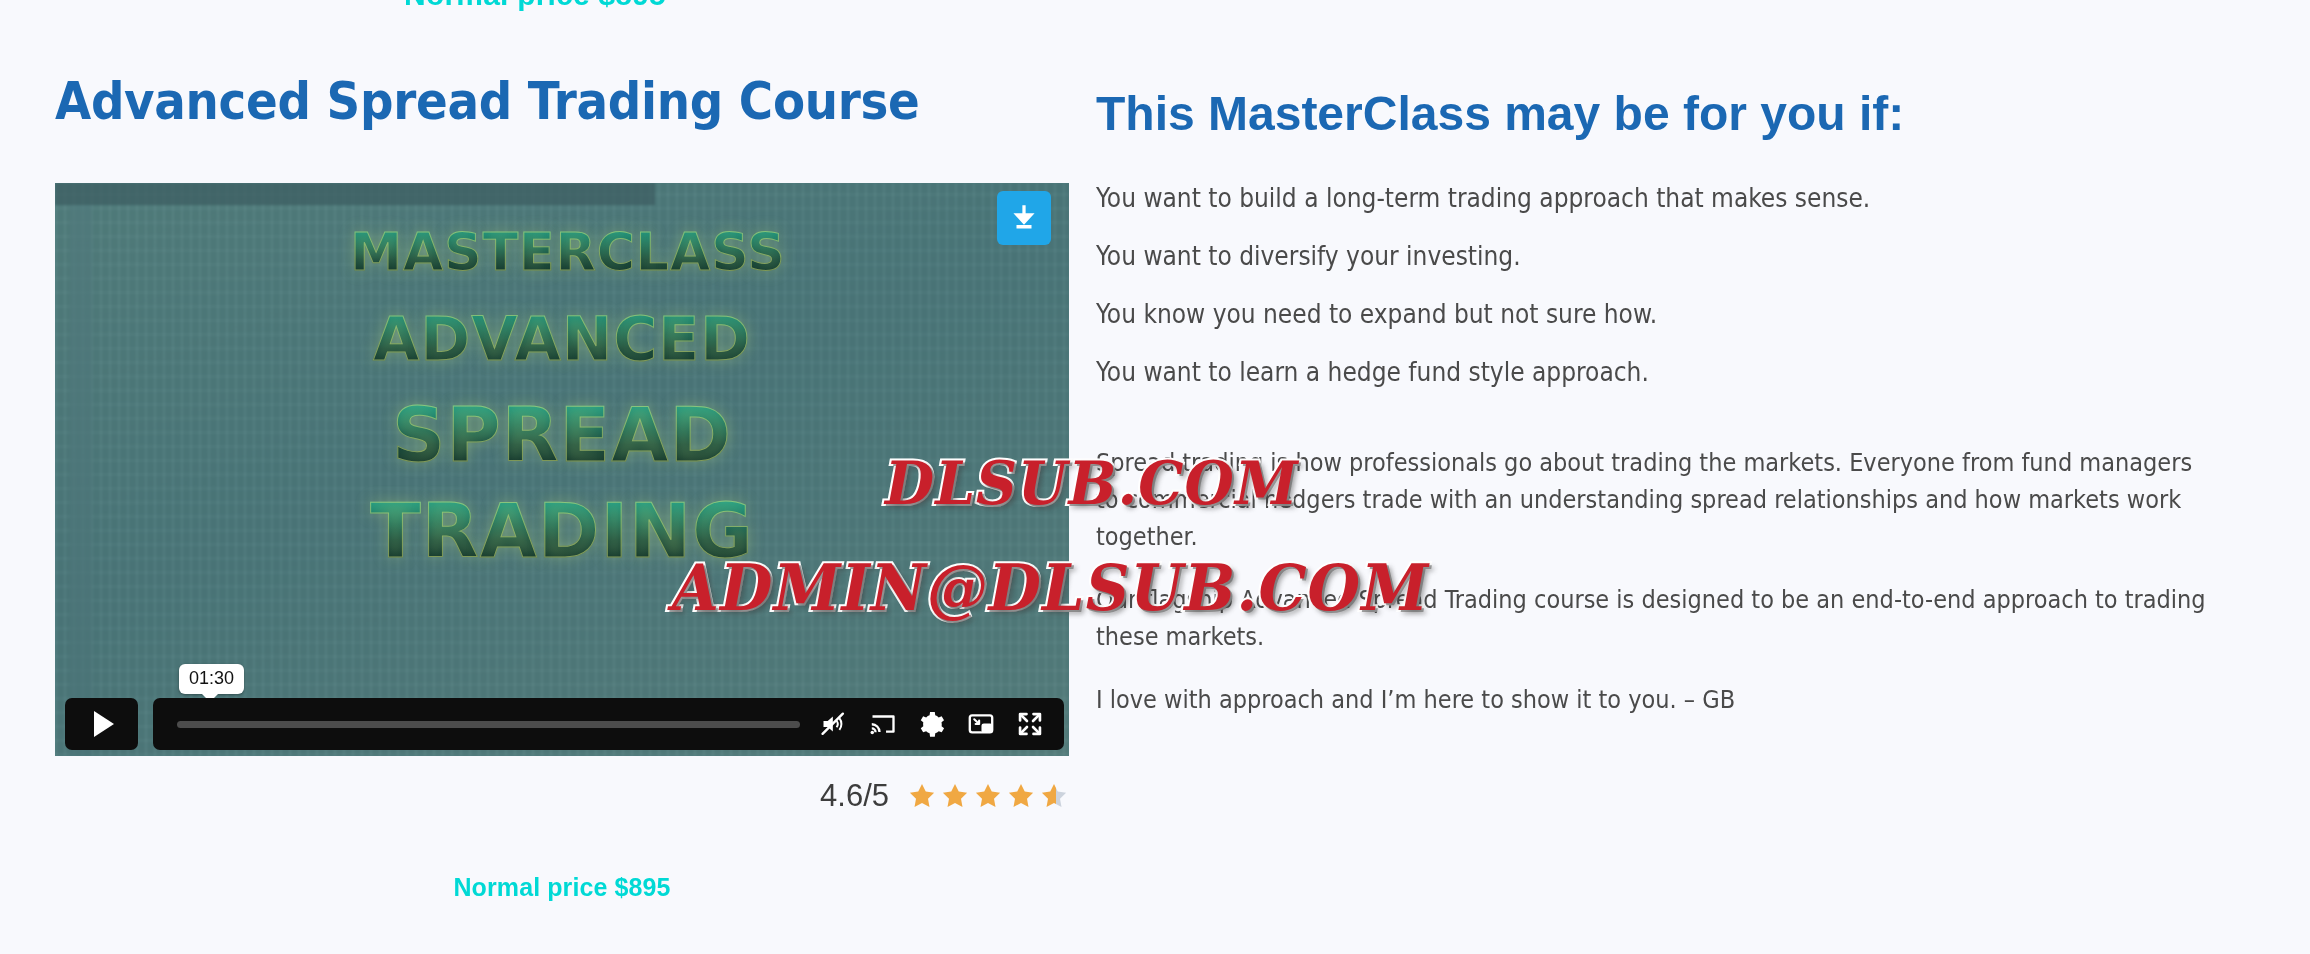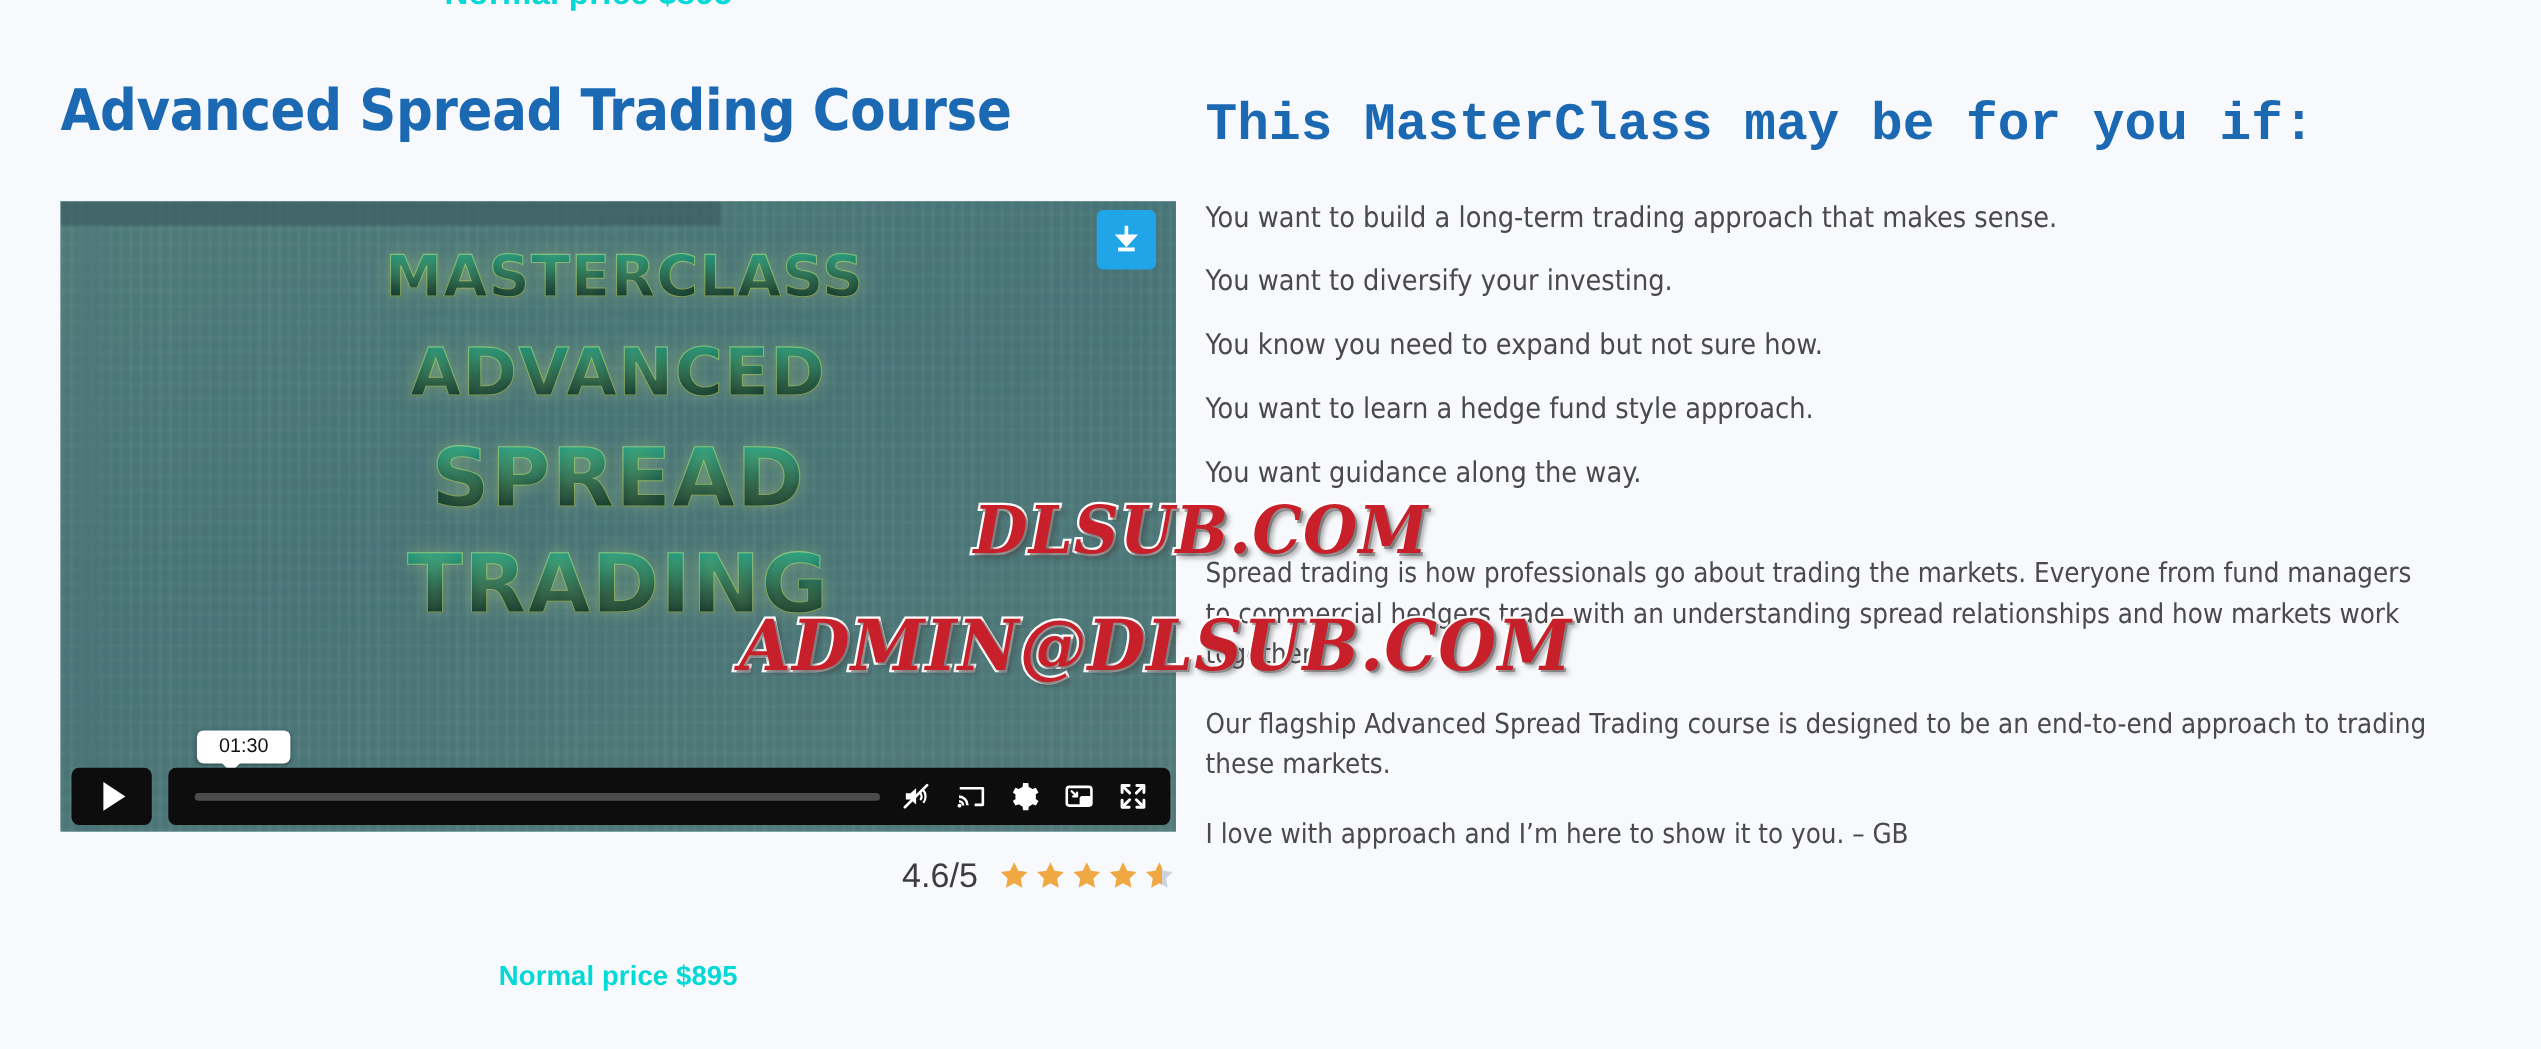--- a/index.html
+++ b/index.html
@@ -146,21 +146,21 @@
   .ctrl-icons { display: flex; align-items: center; gap: 21px; padding-right: 20px; }
   .ctrl-icons .ic { width: 28px; height: 28px; display: block; cursor: pointer; }
 
   .time-tip {
     position: absolute;
     left: 124px; bottom: 62px;
     background: #fff;
     color: #111;
     font-family: "Liberation Sans", sans-serif;
     font-size: 18px;
-    padding: 4px 20px 5px;
+    padding: 4px 10px 5px;
     border-radius: 6px;
     box-shadow: 0 1px 3px rgba(0,0,0,.35);
   }
   .time-tip::after {
     content: "";
     position: absolute;
     left: 22px; bottom: -8px;
     border-left: 9px solid transparent;
     border-right: 9px solid transparent;
     border-top: 9px solid #fff;
@@ -193,21 +193,21 @@
     letter-spacing: .1px;
   }
 
   
   .right-col {
     position: absolute;
     left: 1096px; top: 86px;
     width: 1140px;
   }
   .right-heading {
-    font-family: Liberation Mono, monospace;
+    font-family: Liberation Sans, sans-serif;
     font-stretch: condensed;
     font-weight: bold;
     font-size: 48px;
     line-height: 56px;
     color: #1b68b3;
     margin-bottom: 27px;
     white-space: nowrap;
   }
   .bullet {
     font-family: "DejaVu Sans Condensed", "Liberation Sans Narrow", "Liberation Sans", sans-serif;
@@ -349,21 +349,20 @@
 
   <div class="price">Normal price $895</div>
 
   <div class="right-col">
     <h2 class="right-heading">This MasterClass may be for you if:</h2>
 
     <div class="bullet">You want to build a long-term trading approach that makes sense.</div>
     <div class="bullet">You want to diversify your investing.</div>
     <div class="bullet">You know you need to expand but not sure how.</div>
     <div class="bullet">You want to learn a hedge fund style approach.</div>
-    <div class="bullet">You want guidance along the way.</div>
 
     <p class="para first">Spread trading is how professionals go about trading the markets. Everyone from fund managers to commercial hedgers trade with an understanding spread relationships and how markets work together.</p>
     <p class="para">Our flagship Advanced Spread Trading course is designed to be an end-to-end approach to trading these markets.</p>
     <p class="para">I love with approach and I’m here to show it to you. – GB</p>
   </div>
 
   <div class="wm wm-1">DLSUB.COM</div>
   <div class="wm wm-2">ADMIN@DLSUB.COM</div>
 
 </div>

